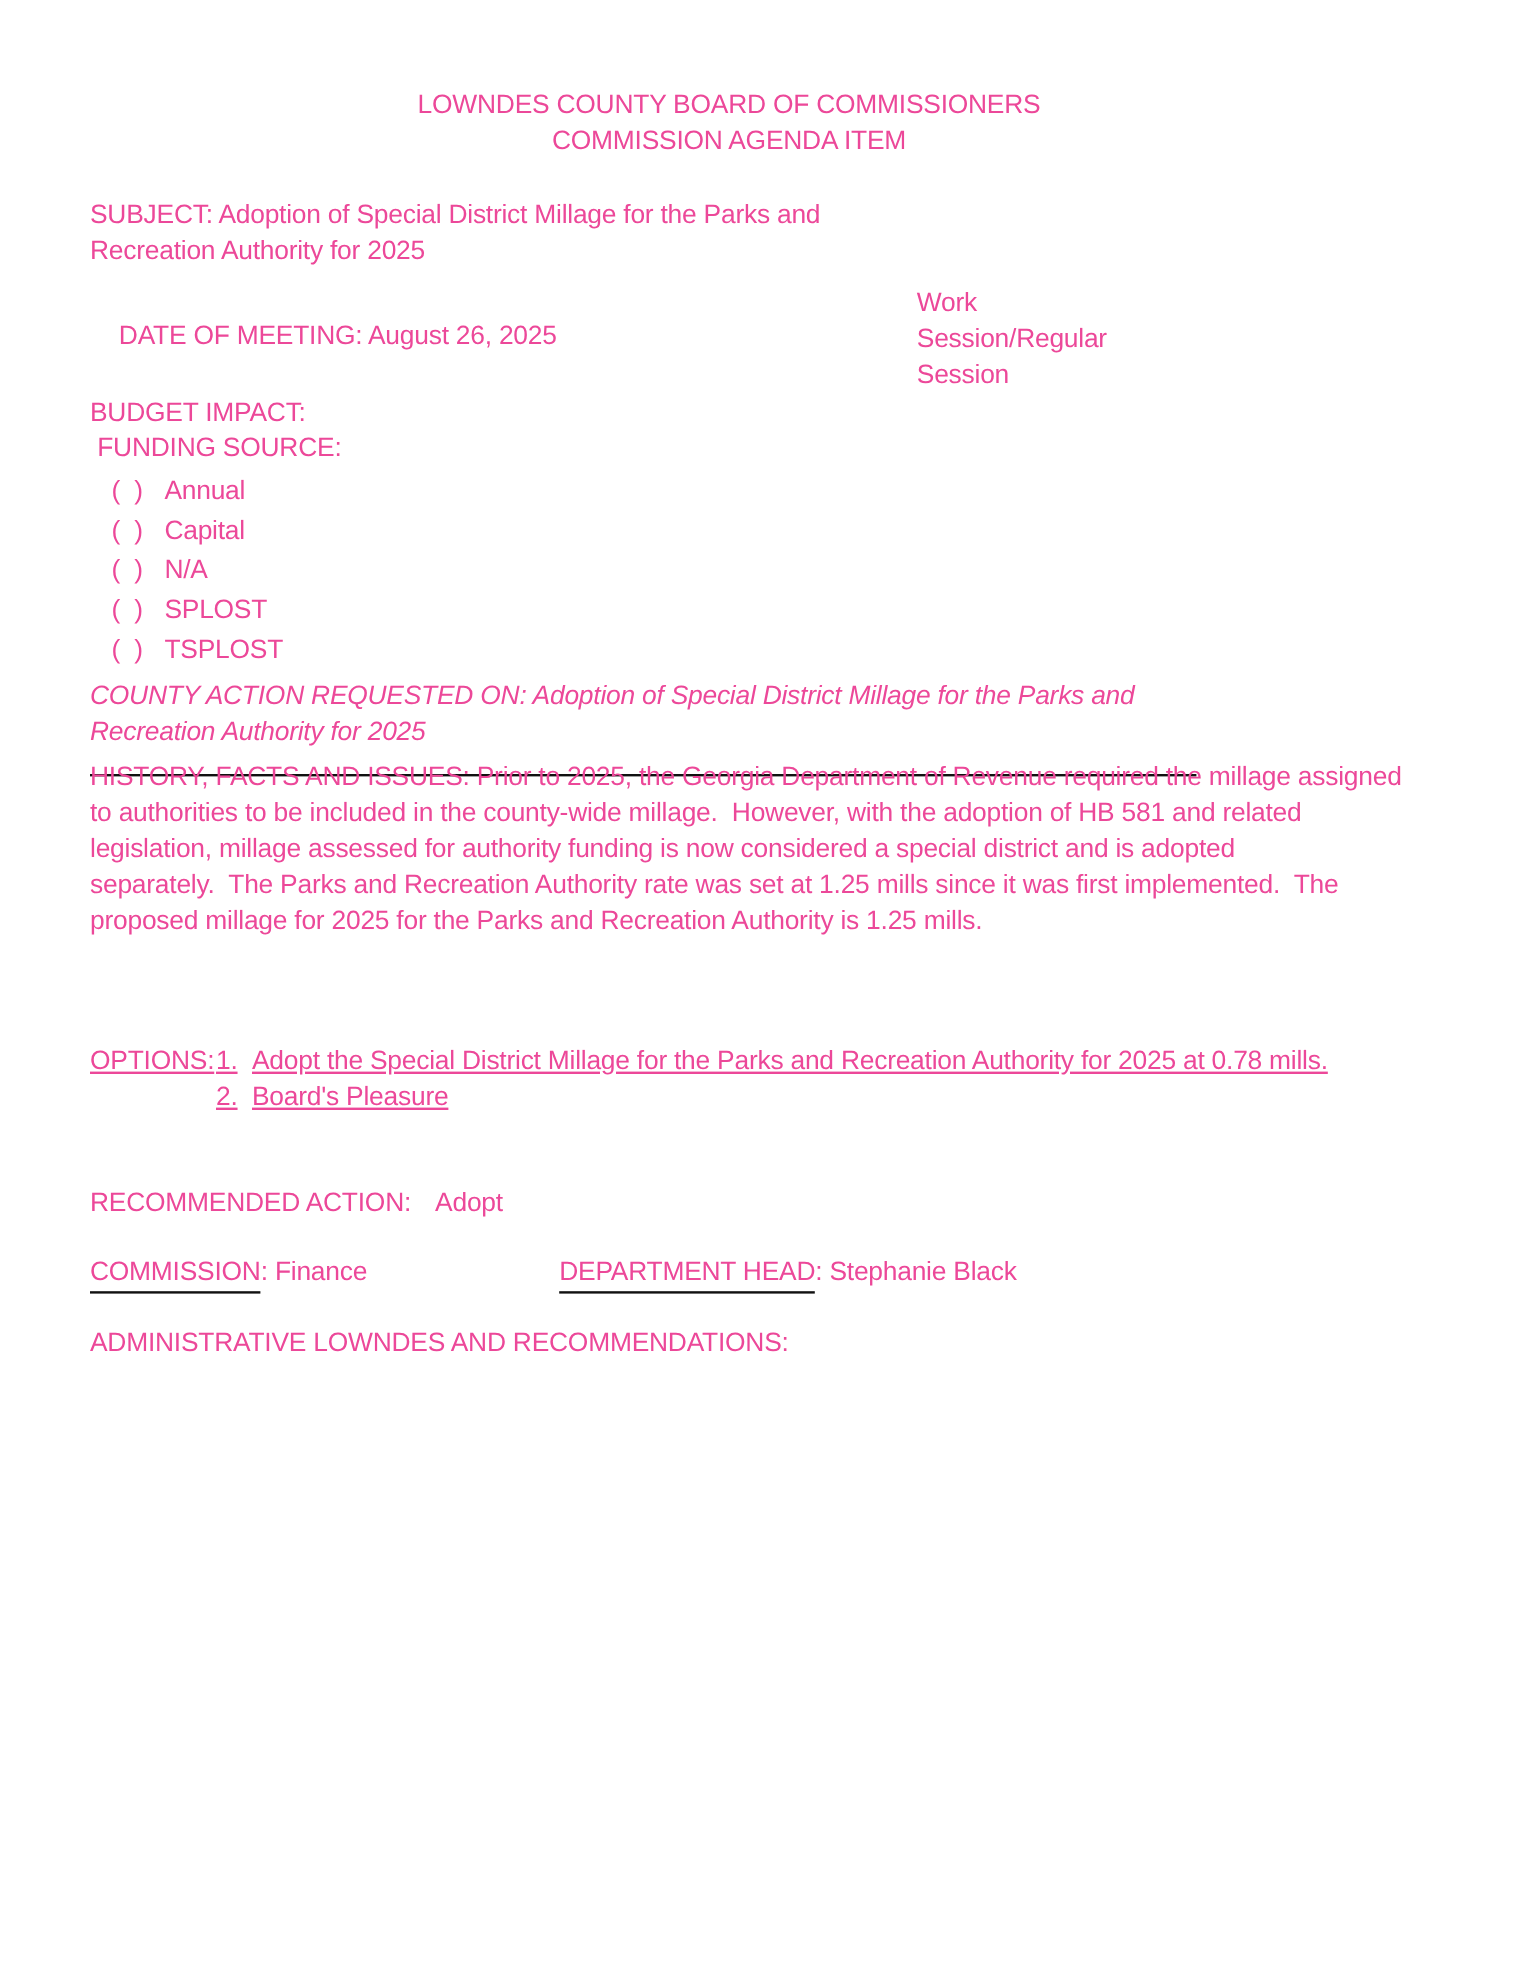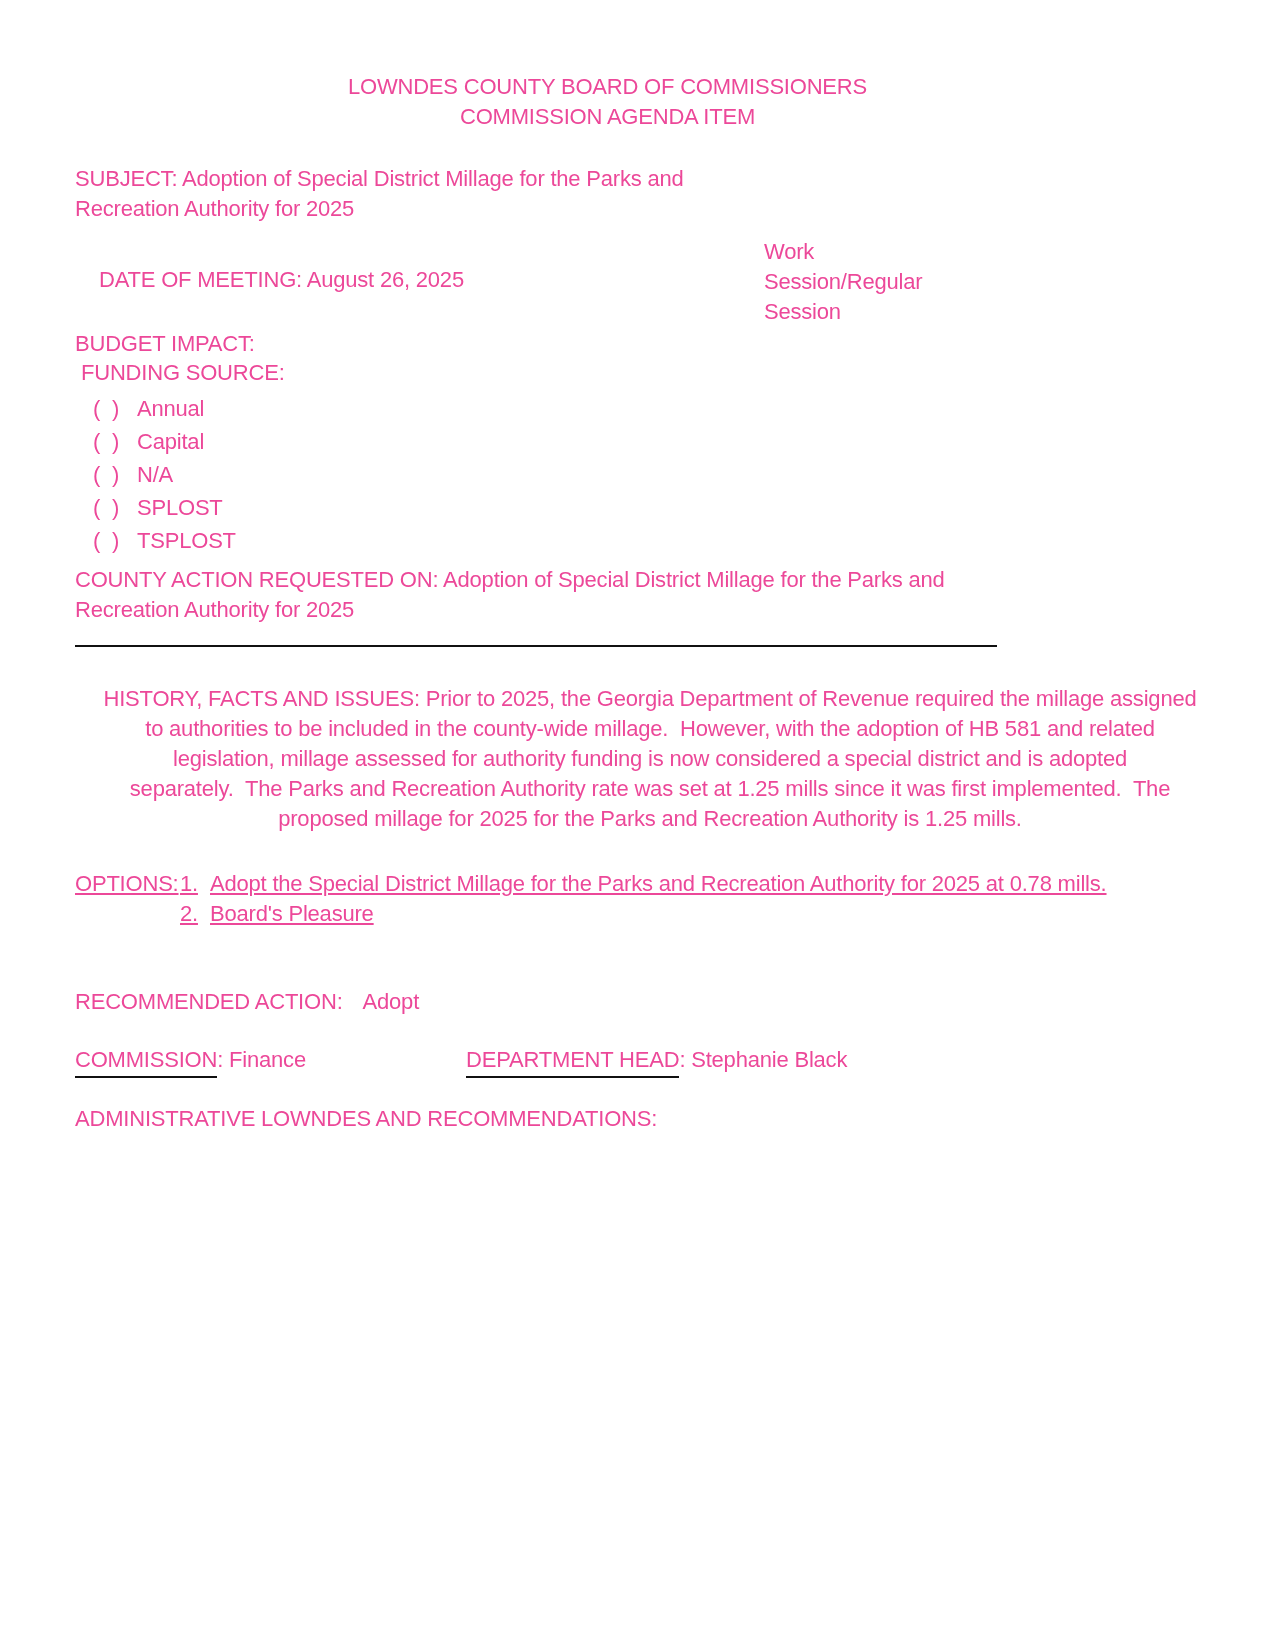--- a/index.html
+++ b/index.html
@@ -39,26 +39,26 @@
     align-items: baseline;
     height: 33px;
     line-height: 33px;
   }
   .funding-item .marker {
     white-space: pre;
     width: 44px;
     flex: 0 0 44px;
   }
 
-  .county-action  { top: 565px; left: 75px; width: 920px; }
+  .county-action  { top: 565px; left: 75px; width: 920px; font-style: italic; }
   .rule-line {
     top: 645px; left: 75px; width: 922px; height: 0;
     border-bottom: 2px solid #111111;
   }
-  .history        { top: 684px; left: 75px; width: 1150px; text-align: center; }
+  .history        { top: 632px; left: 75px; width: 1150px; }
 
   .options-row    { top: 869px; left: 75px; display: flex; text-decoration: underline; }
   .options-label  { width: 105px; flex: 0 0 105px; }
   .option-item    { display: flex; }
   .option-number  { width: 30px; flex: 0 0 30px; }
 
   .recommended    { top: 987px;  left: 75px; }
   .recommended .value { margin-left: 20px; }
 
   .department-row { top: 1045px; left: 75px; width: 1100px; }

